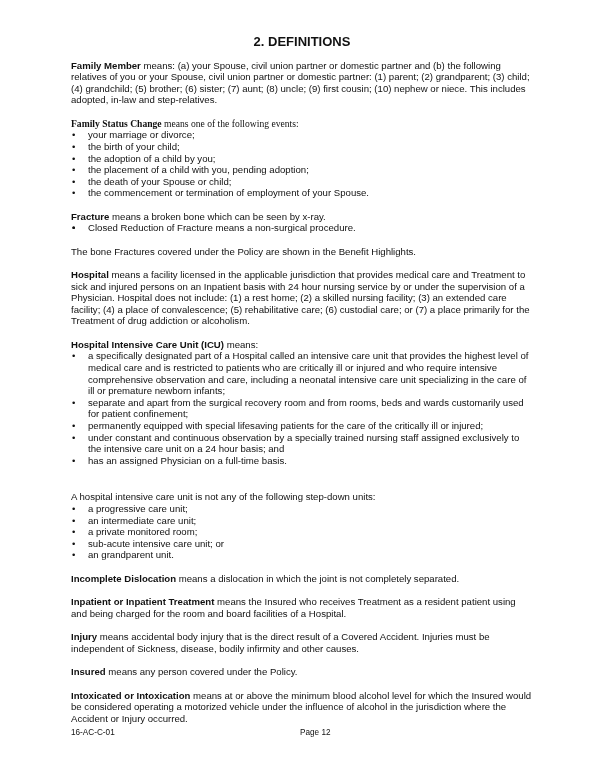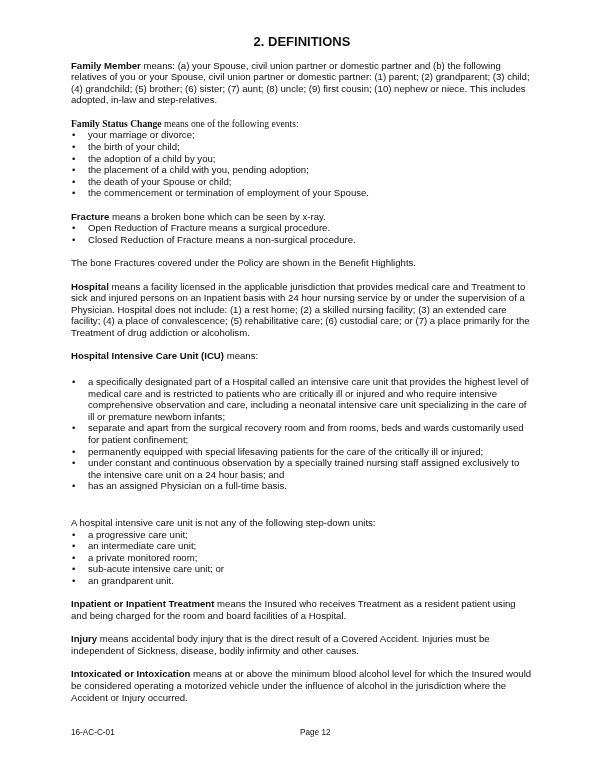--- a/index.html
+++ b/index.html
@@ -27,43 +27,45 @@
       <ul style="margin-top: 0px;">
         <li><span class="bullet">•</span><span>your marriage or divorce;</span></li>
         <li><span class="bullet">•</span><span>the birth of your child;</span></li>
         <li><span class="bullet">•</span><span>the adoption of a child by you;</span></li>
         <li><span class="bullet">•</span><span>the placement of a child with you, pending adoption;</span></li>
         <li><span class="bullet">•</span><span>the death of your Spouse or child;</span></li>
         <li><span class="bullet">•</span><span>the commencement or termination of employment of your Spouse.</span></li>
       </ul>
       <p class="para" style="margin-bottom: 0px;"><span class="term">Fracture</span><span> means a broken bone which can be seen by x-ray.</span></p>
       <ul style="margin-top: 0px;">
-        <li><span class="bullet">•</span><span>Open Reduction of Fracture means a surgical procedure.</span></li>
+        <li><span class="bullet">•</span></li>
         <li><span class="bullet">•</span><span>Closed Reduction of Fracture means a non-surgical procedure.</span></li>
       </ul>
       <p class="para"><span>The bone Fractures covered under the Policy are shown in the Benefit Highlights.</span></p>
       <p class="para"><span class="term">Hospital</span><span> means a facility licensed in the applicable jurisdiction that provides medical care and Treatment to sick and injured persons on an Inpatient basis with 24 hour nursing service by or under the supervision of a Physician.  Hospital does not include:  (1) a rest home; (2) a skilled nursing facility; (3) an extended care facility; (4) a place of convalescence; (5) rehabilitative care; (6) custodial care; or (7) a place primarily for the Treatment of drug addiction or alcoholism.</span></p>
-      <p class="para" style="margin-bottom: 14px;"><span class="term">Hospital Intensive Care Unit (ICU)</span><span> means:</span></p>
+      <p class="para" style="margin-bottom: 0px;"><span class="term">Hospital Intensive Care Unit (ICU)</span><span> means:</span></p>
       <ul style="margin-top: 0px;">
         <li><span class="bullet">•</span><span>a specifically designated part of a Hospital called an intensive care unit that provides the highest level of medical care and is restricted to patients who are critically ill or injured and who require intensive comprehensive observation and care, including a neonatal intensive care unit specializing in the care of ill or premature newborn infants;</span></li>
         <li><span class="bullet">•</span><span>separate and apart from the surgical recovery room and from rooms, beds and wards customarily used for patient confinement;</span></li>
         <li><span class="bullet">•</span><span>permanently equipped with special lifesaving patients for the care of the critically ill or injured;</span></li>
         <li><span class="bullet">•</span><span>under constant and continuous observation by a specially trained nursing staff assigned exclusively to the intensive care unit on a 24 hour basis; and</span></li>
         <li><span class="bullet">•</span><span>has an assigned Physician on a full-time basis.</span></li>
       </ul>
       <p class="para" style="margin-bottom: 0px; margin-top: 25px;"><span>A hospital intensive care unit is not any of the following step-down units:</span></p>
       <ul style="margin-top: 0px;">
         <li><span class="bullet">•</span><span>a progressive care unit;</span></li>
         <li><span class="bullet">•</span><span>an intermediate care unit;</span></li>
         <li><span class="bullet">•</span><span>a private monitored room;</span></li>
         <li><span class="bullet">•</span><span>sub-acute intensive care unit; or</span></li>
         <li><span class="bullet">•</span><span>an grandparent unit.</span></li>
       </ul>
+      <p class="para"><span class="term">Incomplete Dislocation</span><span> means a dislocation in which the joint is not completely separated.</span></p>
       <p class="para"><span class="term">Inpatient or Inpatient Treatment</span><span> means the Insured who receives Treatment as a resident patient using and being charged for the room and board facilities of a Hospital.</span></p>
       <p class="para"><span class="term">Injury</span><span> means accidental body injury that is the direct result of a Covered Accident. Injuries must be independent of Sickness, disease, bodily infirmity and other causes.</span></p>
+      <p class="para"><span class="term">Insured</span><span> means any person covered under the Policy.</span></p>
       <p class="para"><span class="term">Intoxicated or Intoxication</span><span> means at or above the minimum blood alcohol level for which the Insured would be considered operating a motorized vehicle under the influence of alcohol in the jurisdiction where the Accident or Injury occurred.</span></p>
     </div>
 </div>
 
 <div class="footer">
   <span class="code">16-AC-C-01</span>
   <span class="pagenum">Page 12</span>
 </div>
 
 </body></html>

